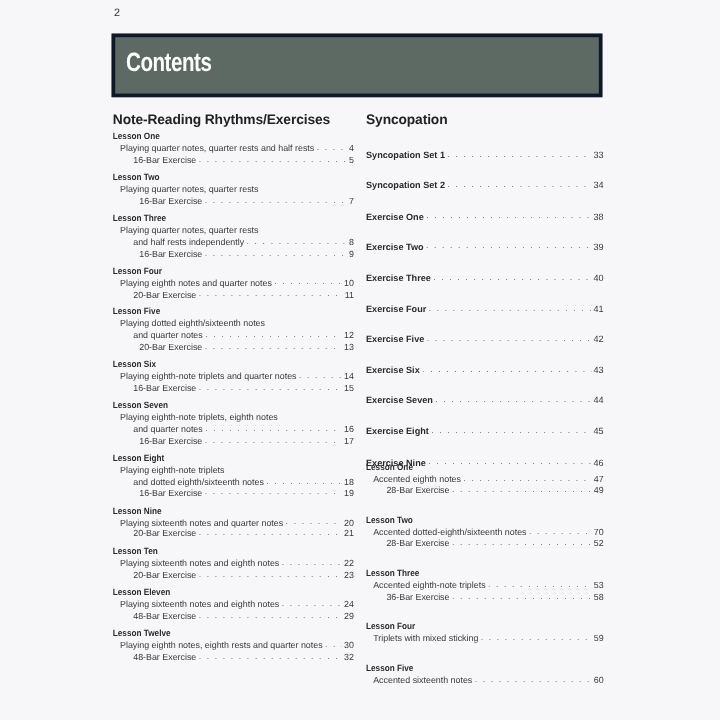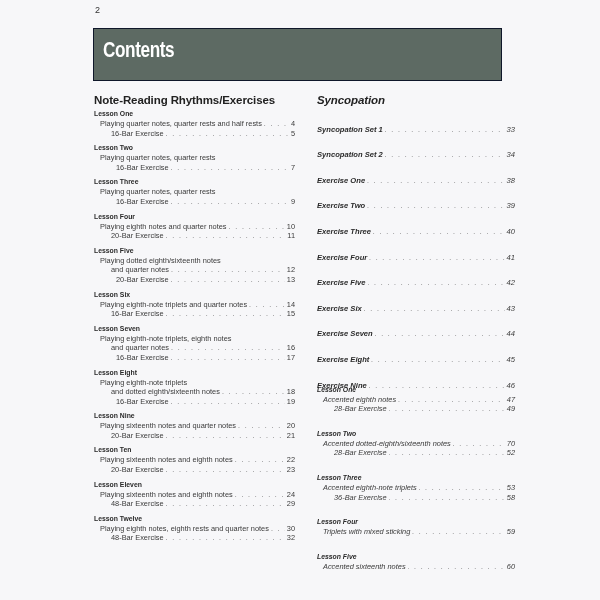--- a/index.html
+++ b/index.html
@@ -11,38 +11,38 @@
     position: relative;
   }
   .page-number {
     position: absolute; left: 95px; top: 5px;
     font-size: 9px; color: #333;
   }
   .header-bar {
     position: absolute; left: 93px; top: 28px;
     width: 409px; height: 53px;
     background: #5d6a63;
-    border: 1px solid #0f172a;
+    border: 3px solid #0f172a;
     box-sizing: border-box;
   }
   .header-title {
     position: absolute; left: 9px; top: 8px;
     font-family: "Liberation Sans", sans-serif;
     font-weight: bold;
     font-size: 22px;
     color: #ffffff;
     letter-spacing: -0.5px;
     transform: scaleX(0.78);
     transform-origin: left center;
   }
   .col {
     position: absolute; top: 94px;
   }
   .col-left { left: 94px; width: 201px; }
-  .col-right { left: 317px; width: 198px; font-style: italic; }
+  .col-right { left: 305px; width: 198px; }
   .section-title {
     font-weight: bold; font-size: 11.5px; color: #222;
     margin: 0 0 3px 0; letter-spacing: -0.1px;
   }
   .lesson { margin-bottom: 5px; }
   .lesson-title {
     font-weight: bold; font-size: 7.6px; color: #2a2a2a;
     line-height: 10px; height: 10px;
     transform: scaleX(0.9); transform-origin: left center;
     white-space: nowrap;
@@ -114,20 +114,25 @@
           <span class="txt">16-Bar Exercise</span>
           <span class="dots"></span>
           <span class="pg">7</span>
         </div>
       </div>
       <div class="lesson">
         <div class="lesson-title">Lesson Three</div>
         <div class="row ind1">
           <span class="txt">Playing quarter notes, quarter rests</span>
         </div>
+        <div class="row ind2">
+          <span class="txt">and half rests independently</span>
+          <span class="dots"></span>
+          <span class="pg">8</span>
+        </div>
         <div class="row ind3">
           <span class="txt">16-Bar Exercise</span>
           <span class="dots"></span>
           <span class="pg">9</span>
         </div>
       </div>
       <div class="lesson">
         <div class="lesson-title">Lesson Four</div>
         <div class="row ind1">
           <span class="txt">Playing eighth notes and quarter notes</span>

